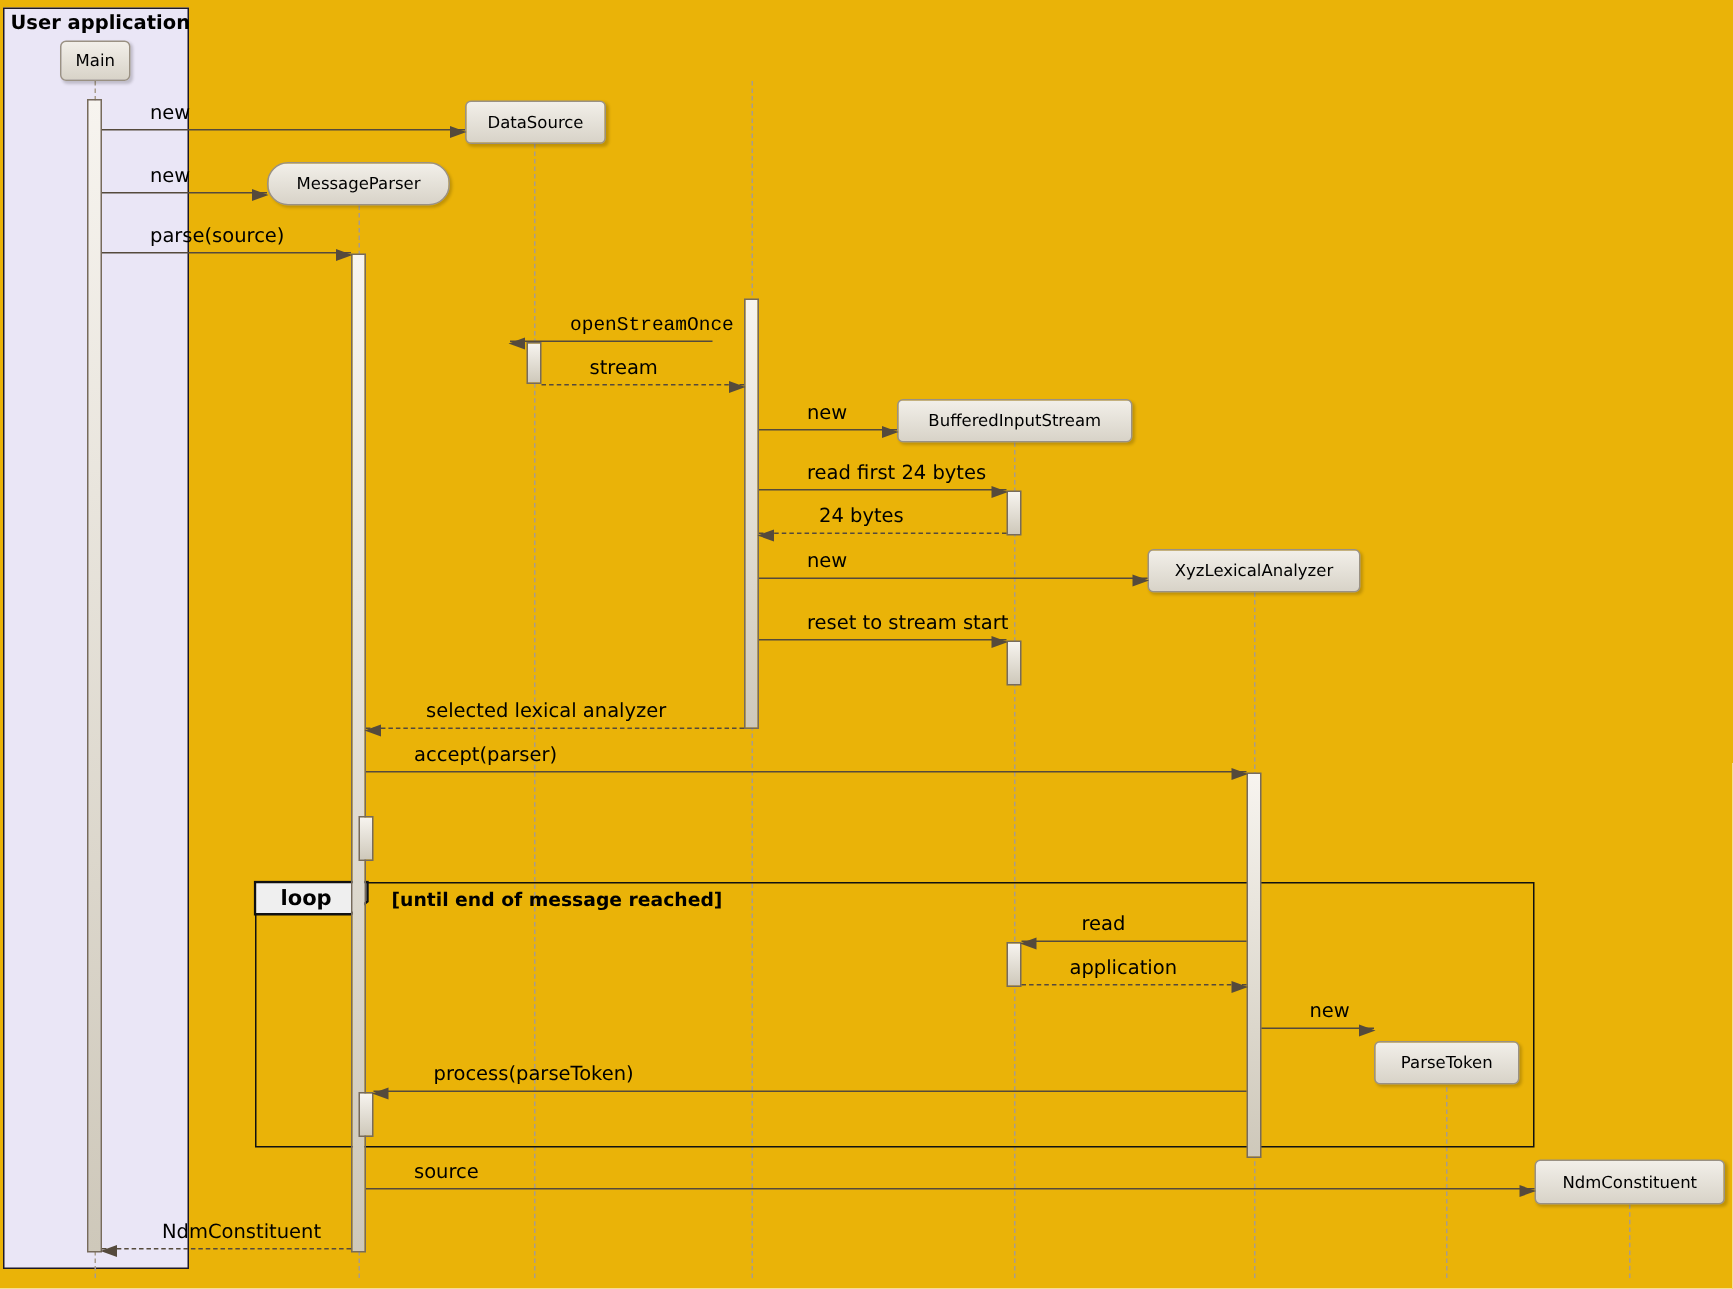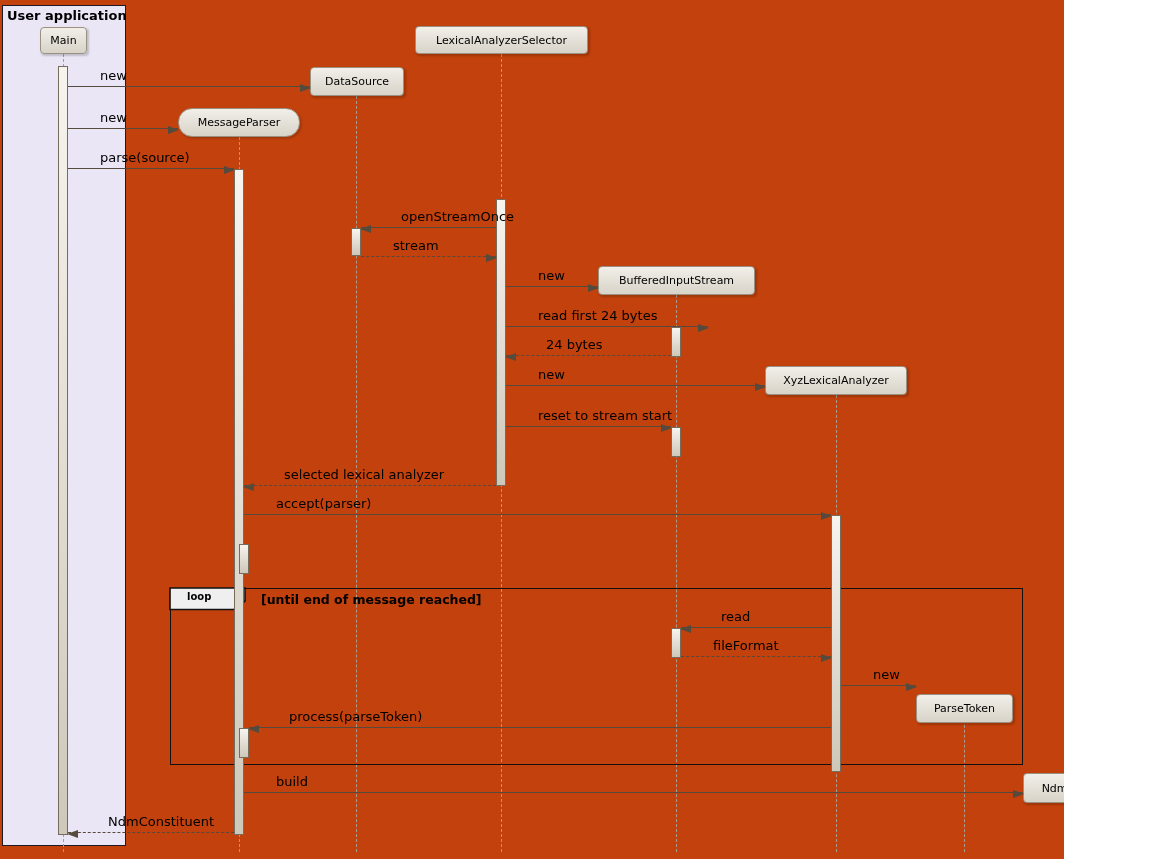--- a/index.html
+++ b/index.html
@@ -3,35 +3,35 @@
 <meta charset="utf-8">
 <style>
   :root{
     --arrow:#554A3C;
     --act-border:#776B5B;
     --lifeline:#A89C8C;
     --box-border:#9A9183;
   }
   html,body{margin:0;padding:0;background:#fff;}
   body{font-family:"DejaVu Sans","Liberation Sans",sans-serif;color:#000;}
-  .diagram{position:relative;width:1064px;height:859px;background:#c2410c;overflow:hidden;}
+  .diagram{position:relative;width:1155px;height:859px;background:#eab308;overflow:hidden;}
 
   
   .appbox{position:absolute;left:2px;top:5px;width:124px;height:841px;
     background:#EAE6F6;border:1.6px solid #1E1926;z-index:0;box-sizing:border-box;}
   .appbox .title{position:absolute;left:4px;top:2px;font-size:13px;font-weight:bold;white-space:nowrap;}
 
   
   .lifeline{position:absolute;width:0;border-left:1px dashed var(--lifeline);z-index:1;}
 
   
   .frame{position:absolute;left:170px;top:588px;width:853px;height:177px;
     border:1.6px solid #111;z-index:2;box-sizing:border-box;}
   .frame .penta{position:absolute;left:-1.6px;top:-1.6px;}
-  .frame .op{position:absolute;left:16px;top:2px;font-size:10px;font-weight:bold;}
+  .frame .op{position:absolute;left:16px;top:2px;font-size:14px;font-weight:bold;}
   .frame .cond{position:absolute;left:90px;top:3px;font-size:12.5px;font-weight:bold;white-space:nowrap;}
 
   
   .act{position:absolute;width:10px;background:linear-gradient(to bottom,#F7F4EF,#CEC8BA);
     border:1px solid var(--act-border);z-index:3;box-sizing:border-box;}
 
   
   .pbox{position:absolute;display:flex;align-items:center;justify-content:center;
     background:linear-gradient(to bottom,#F2EFE9,#D8D3C8);border:1px solid var(--box-border);
     border-radius:4px;box-shadow:1.5px 1.5px 2px rgba(0,0,0,0.18);
@@ -78,21 +78,20 @@
   <div class="act" style="left:239px;top:544px;height:30px;"></div>
   <div class="act" style="left:239px;top:728px;height:30px;"></div>
   <div class="act" style="left:351px;top:228px;height:28px;"></div>
   <div class="act" style="left:496px;top:199px;height:287px;"></div>
   <div class="act" style="left:671px;top:327px;height:30px;"></div>
   <div class="act" style="left:671px;top:427px;height:30px;"></div>
   <div class="act" style="left:671px;top:628px;height:30px;"></div>
   <div class="act" style="left:831px;top:515px;height:257px;"></div>
 
   <div class="pbox" style="left:40px;top:27px;width:47px;height:27px;">Main</div>
-  <div class="pbox" style="left:415px;top:26px;width:173px;height:28px;">LexicalAnalyzerSelector</div>
   <div class="pbox" style="left:310px;top:67px;width:94px;height:29px;">DataSource</div>
   <div class="pbox" style="left:178px;top:108px;width:122px;height:29px;border-radius:14px;">MessageParser</div>
   <div class="pbox" style="left:765px;top:366px;width:142px;height:29px;">XyzLexicalAnalyzer</div>
   <div class="pbox" style="left:598px;top:266px;width:157px;height:29px;">BufferedInputStream</div>
   <div class="pbox" style="left:916px;top:666px;width:97px;height:29px;margin-top:28px;">ParseToken</div>
   <div class="pbox" style="left:1023px;top:773px;width:127px;height:30px;">NdmConstituent</div>
 
   <div class="msg" style="left:68px;top:67px;width:242px;">
     <span class="lbl">new</span>
     <i class="line"></i>
@@ -101,36 +100,36 @@
   <div class="msg" style="left:68px;top:109px;width:110px;">
     <span class="lbl">new</span>
     <i class="line"></i>
       <i class="hd r"></i>
   </div>
   <div class="msg" style="left:68px;top:149px;width:166px;">
     <span class="lbl">parse(source)</span>
     <i class="line"></i>
       <i class="hd r"></i>
   </div>
-  <div class="msg lft" style="left:361px;top:208px;width:135px;">
+  <div class="msg lft" style="left:340px;top:208px;width:135px;font-family:Liberation Mono, monospace;">
     <span class="lbl">openStreamOnce</span>
     <i class="line"></i>
       <i class="hd l"></i>
   </div>
   <div class="msg dash" style="left:361px;top:237px;width:135px;">
     <span class="lbl">stream</span>
     <i class="line"></i>
       <i class="hd r"></i>
   </div>
   <div class="msg" style="left:506px;top:267px;width:92px;">
     <span class="lbl">new</span>
     <i class="line"></i>
       <i class="hd r"></i>
   </div>
-  <div class="msg" style="left:506px;top:307px;width:165px;padding-left:37px;">
+  <div class="msg" style="left:506px;top:307px;width:165px;">
     <span class="lbl">read first 24 bytes</span>
     <i class="line"></i>
       <i class="hd r"></i>
   </div>
   <div class="msg dash lft" style="left:506px;top:336px;width:165px;">
     <span class="lbl">24 bytes</span>
     <i class="line"></i>
       <i class="hd l"></i>
   </div>
   <div class="msg" style="left:506px;top:366px;width:259px;">
@@ -152,36 +151,36 @@
     <span class="lbl">selected lexical analyzer</span>
     <i class="line"></i>
       <i class="hd l"></i>
   </div>
   <div class="msg lft" style="left:681px;top:608px;width:150px;">
     <span class="lbl">read</span>
     <i class="line"></i>
       <i class="hd l"></i>
   </div>
   <div class="msg dash" style="left:681px;top:637px;width:150px;">
-    <span class="lbl">fileFormat</span>
+    <span class="lbl">application</span>
     <i class="line"></i>
       <i class="hd r"></i>
   </div>
   <div class="msg" style="left:841px;top:666px;width:75px;">
     <span class="lbl">new</span>
     <i class="line"></i>
       <i class="hd r"></i>
   </div>
   <div class="msg lft" style="left:249px;top:708px;width:582px;">
     <span class="lbl">process(parseToken)</span>
     <i class="line"></i>
       <i class="hd l"></i>
   </div>
   <div class="msg" style="left:244px;top:773px;width:779px;">
-    <span class="lbl">build</span>
+    <span class="lbl">source</span>
     <i class="line"></i>
       <i class="hd r"></i>
   </div>
   <div class="msg dash lft" style="left:68px;top:813px;width:166px;">
     <span class="lbl">NdmConstituent</span>
     <i class="line"></i>
       <i class="hd l"></i>
   </div>
 
 </div>

